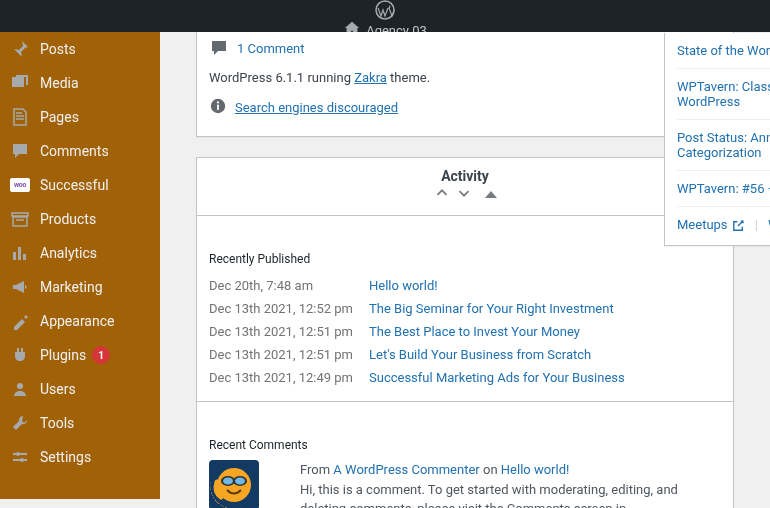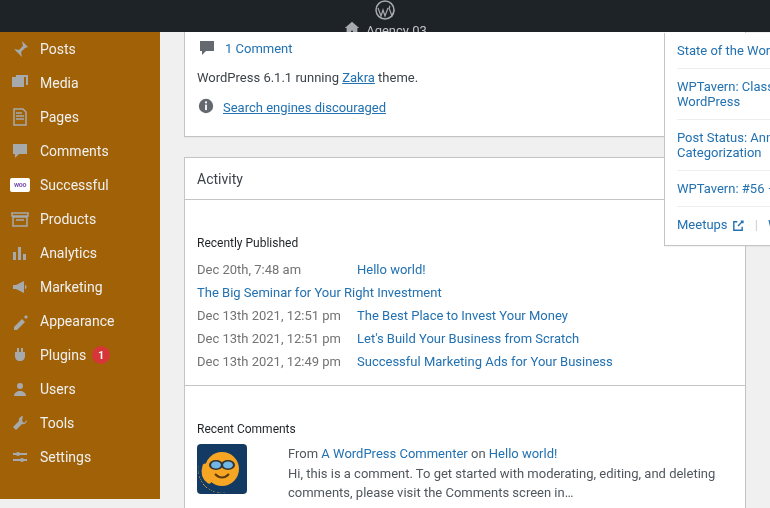--- a/index.html
+++ b/index.html
@@ -57,21 +57,21 @@
     display:inline-flex; align-items:center; justify-content:center;
     min-width:18px; height:18px; border-radius:9px; background:#d63638;
     color:#fff; font-size:11px; margin-left:6px; font-weight:600;
   }
 
   
   .content {
     position:absolute;
     left:160px; top:32px; right:0; bottom:0;
     background:#f0f0f1;
-    padding: 0 24px;
+    padding: 0 36px;
   }
 
   
   .glance-box, .activity-box {
     background:#fff;
     border:1px solid #c3c4c7;
     box-shadow: 0 1px 1px rgba(0,0,0,.04);
     margin-bottom:20px;
   }
   .glance-box { border-top:none; padding: 0 12px 12px 12px; }
@@ -80,23 +80,23 @@
   .glance-row .glance-icon svg { width:20px; height:20px; fill:#646970;}
   .glance-row a { color:#2271b1; text-decoration:none; }
   .version-row { padding:6px 0; color:#3c434a;}
   .version-row a { color:#2271b1; text-decoration:underline;}
   .seo-row { display:flex; align-items:center; padding:6px 0;}
   .seo-row .info-icon svg { width:18px; height:18px; fill:#646970;}
   .seo-row a { color:#2271b1; text-decoration:underline; margin-left:8px;}
 
   
   .activity-box h2 {
-    font-size:14px; font-weight:400; padding:10px 12px;
+    font-size:14px; font-weight:700; padding:10px 12px;
     border-bottom:1px solid #c3c4c7;
-    display:flex; align-items:center; justify-content:space-between;
+    display:flex; align-items:center; justify-content:space-between;flex-direction:column;
   }
   .activity-box .toggle-icons { display:flex; gap:4px; align-items:center;}
   .activity-box .toggle-icons svg { width:18px; height:18px; fill:#787c82;}
   .activity-box .toggle-icons .tri { width:0; height:0; border-left:6px solid transparent; border-right:6px solid transparent; border-bottom:7px solid #787c82; margin-left:8px;}
   .activity-box .section { padding:10px 12px 0 12px; }
   .activity-box h3 { font-size:12px; font-weight:400; color:#1d2327; margin-bottom:8px;margin-top:26px;}
   .activity-box .post-row { display:flex; padding:4px 0; font-size:13px;}
   .activity-box .post-row .date { width:160px; color:#737373;}
   .activity-box .post-row a { color:#2271b1; text-decoration:none;}
   .activity-box .divider { border-top:1px solid #c3c4c7; margin:12px 0 0 0;}
@@ -315,20 +315,21 @@
       </span>
     </h2>
     <div class="section">
       <h3>Recently Published</h3>
       <div id="posts-container">
           <div class="post-row">
             <span class="date">Dec 20th, 7:48 am</span>
             <a href="#">Hello world!</a>
           </div>
           <div class="post-row">
+            <span class="date">Dec 13th 2021, 12:52 pm</span>
             <a href="#">The Big Seminar for Your Right Investment</a>
           </div>
           <div class="post-row">
             <span class="date">Dec 13th 2021, 12:51 pm</span>
             <a href="#">The Best Place to Invest Your Money</a>
           </div>
           <div class="post-row">
             <span class="date">Dec 13th 2021, 12:51 pm</span>
             <a href="#">Let's Build Your Business from Scratch</a>
           </div>

